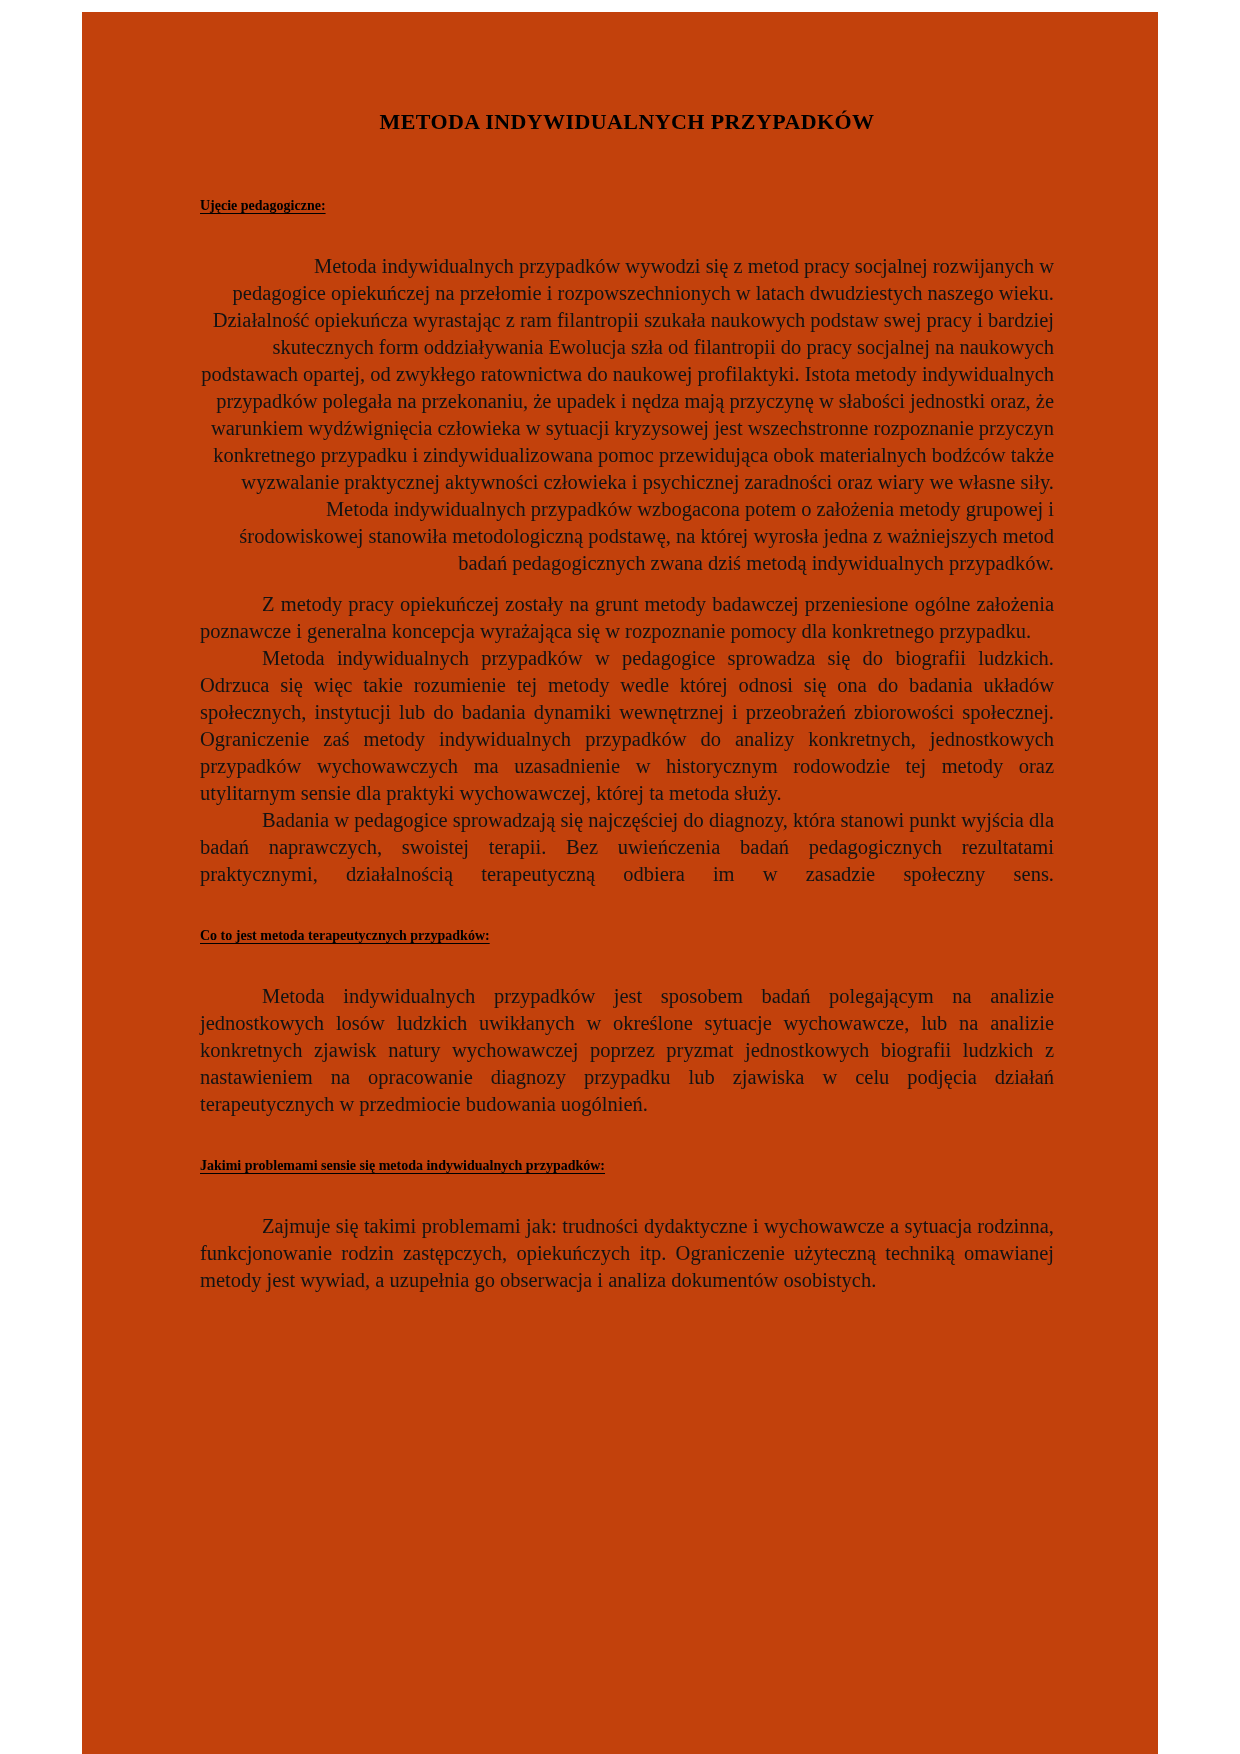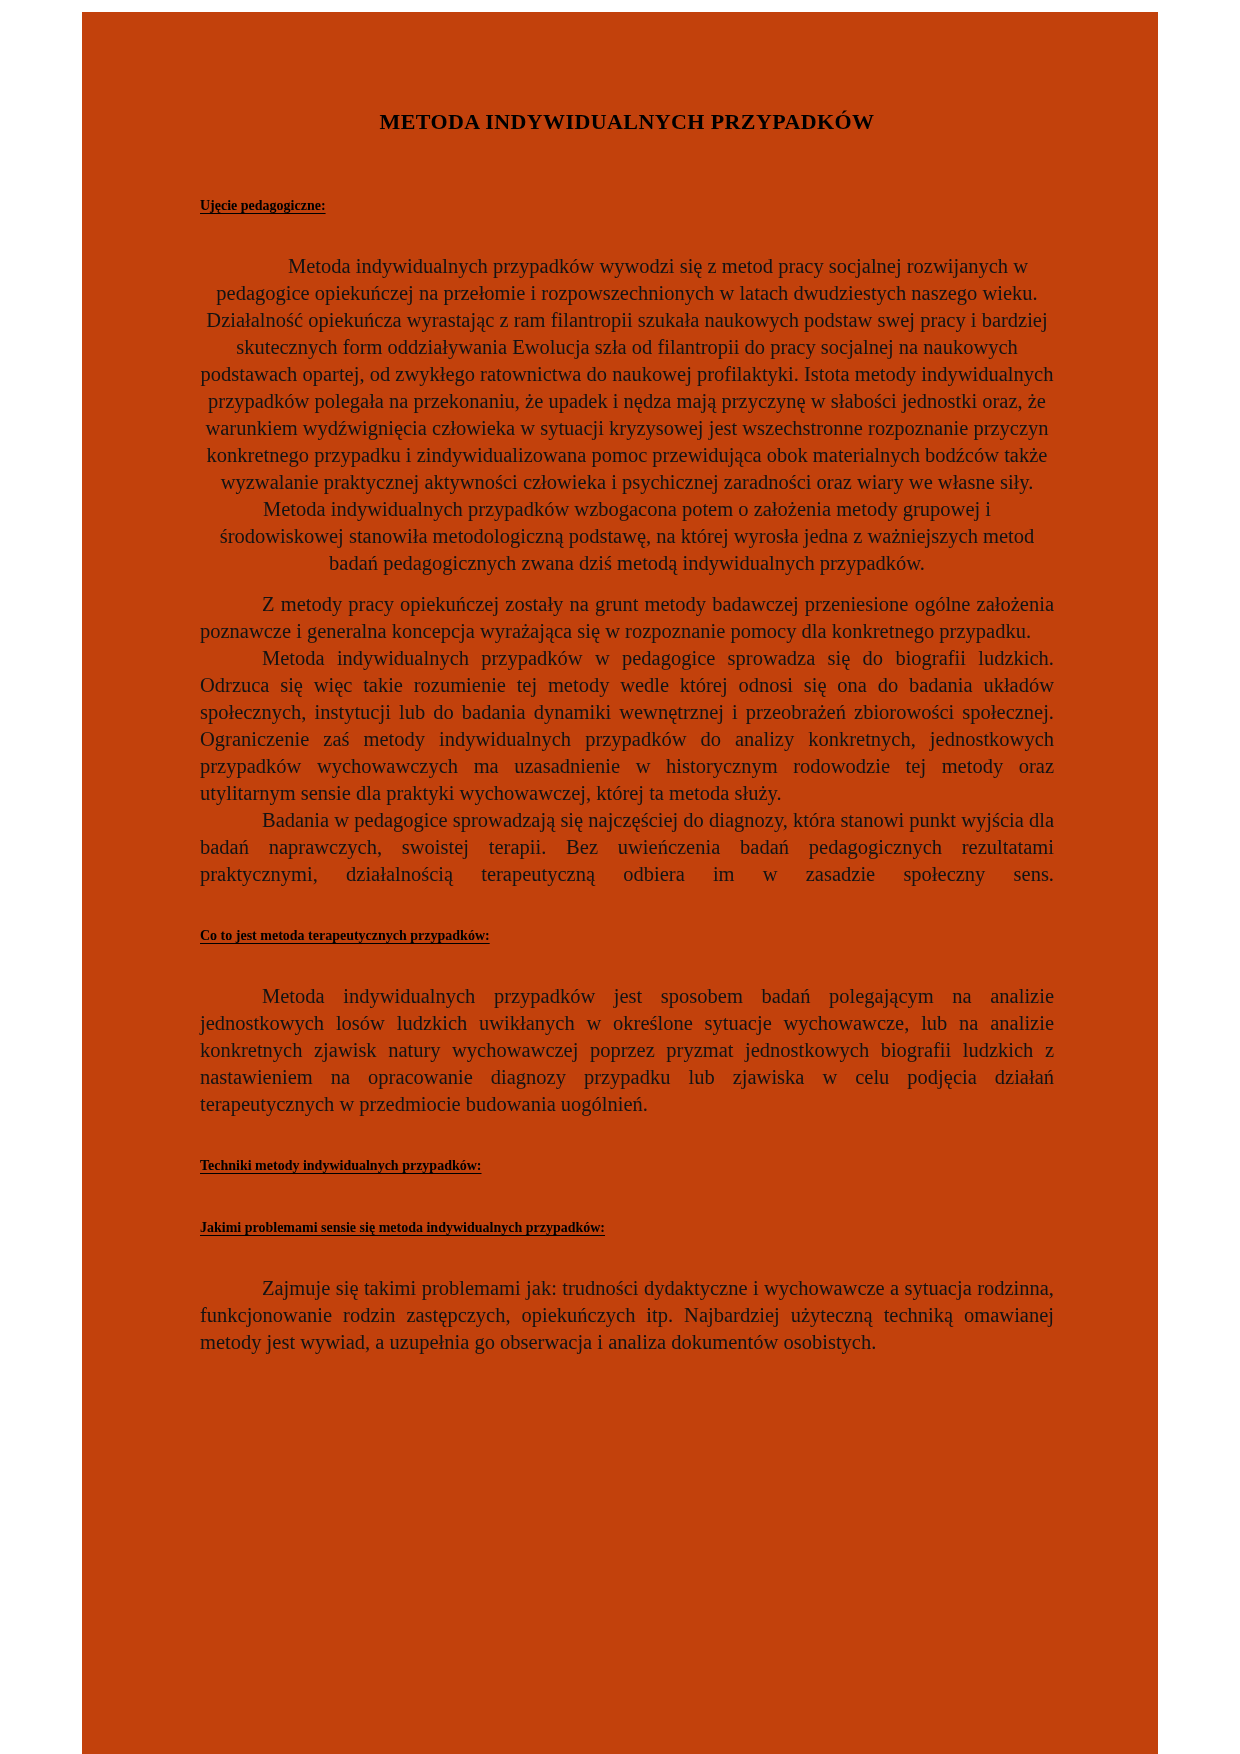--- a/index.html
+++ b/index.html
@@ -39,21 +39,21 @@
     text-underline-offset: 3px;
     margin: 0 0 33px 0;
     color: #000000;
   }
   section { margin: 0 0 34px 0; }
   .para {
     margin: 0;
     text-indent: 62px;
   }
   .para.gap-after { margin-bottom: 14px; }
-  .align-left    { text-align: center; }
+  .align-left    { text-align: right; }
   .align-justify { text-align: justify; }
   .justify-last  { text-align: justify; text-align-last: justify; }
 </style>
 </head>
 <body>
 
 <div class="page">
 
   <h1 class="doc-title">METODA INDYWIDUALNYCH PRZYPADKÓW</h1>
 
@@ -64,21 +64,20 @@
     <p class="para align-justify">Metoda indywidualnych przypadków w pedagogice sprowadza się do biografii ludzkich. Odrzuca się więc takie rozumienie tej metody wedle której odnosi się ona do badania układów społecznych, instytucji lub do badania dynamiki wewnętrznej i przeobrażeń zbiorowości społecznej. Ograniczenie zaś metody indywidualnych przypadków do analizy konkretnych, jednostkowych przypadków wychowawczych ma uzasadnienie w historycznym rodowodzie tej metody oraz utylitarnym sensie dla praktyki wychowawczej, której ta metoda służy.</p>
     <p class="para justify-last">Badania w pedagogice sprowadzają się najczęściej do diagnozy, która stanowi punkt wyjścia dla badań naprawczych, swoistej terapii. Bez uwieńczenia badań pedagogicznych rezultatami praktycznymi, działalnością terapeutyczną odbiera im w zasadzie społeczny sens.</p>
   </section>
 
   <section>
     <h2 class="heading">Co to jest metoda terapeutycznych przypadków:</h2>
     <p class="para align-justify">Metoda indywidualnych przypadków jest sposobem badań polegającym na analizie jednostkowych losów ludzkich uwikłanych w określone sytuacje wychowawcze, lub na analizie konkretnych zjawisk natury wychowawczej poprzez pryzmat jednostkowych biografii ludzkich z nastawieniem na opracowanie diagnozy przypadku lub zjawiska w celu podjęcia działań terapeutycznych w przedmiocie budowania uogólnień.</p>
   </section>
 
   <section>
-    <h2 class="heading">Techniki metody indywidualnych przypadków:</h2>
   </section>
 
   <section>
     <h2 class="heading">Jakimi problemami sensie się metoda indywidualnych przypadków:</h2>
-    <p class="para align-justify">Zajmuje się takimi problemami jak: trudności dydaktyczne i wychowawcze a sytuacja rodzinna, funkcjonowanie rodzin zastępczych, opiekuńczych itp. Najbardziej użyteczną techniką omawianej metody jest wywiad, a uzupełnia go obserwacja i analiza dokumentów osobistych.</p>
+    <p class="para align-justify">Zajmuje się takimi problemami jak: trudności dydaktyczne i wychowawcze a sytuacja rodzinna, funkcjonowanie rodzin zastępczych, opiekuńczych itp. Ograniczenie użyteczną techniką omawianej metody jest wywiad, a uzupełnia go obserwacja i analiza dokumentów osobistych.</p>
   </section>
 
 </div>
 
 </body></html>

